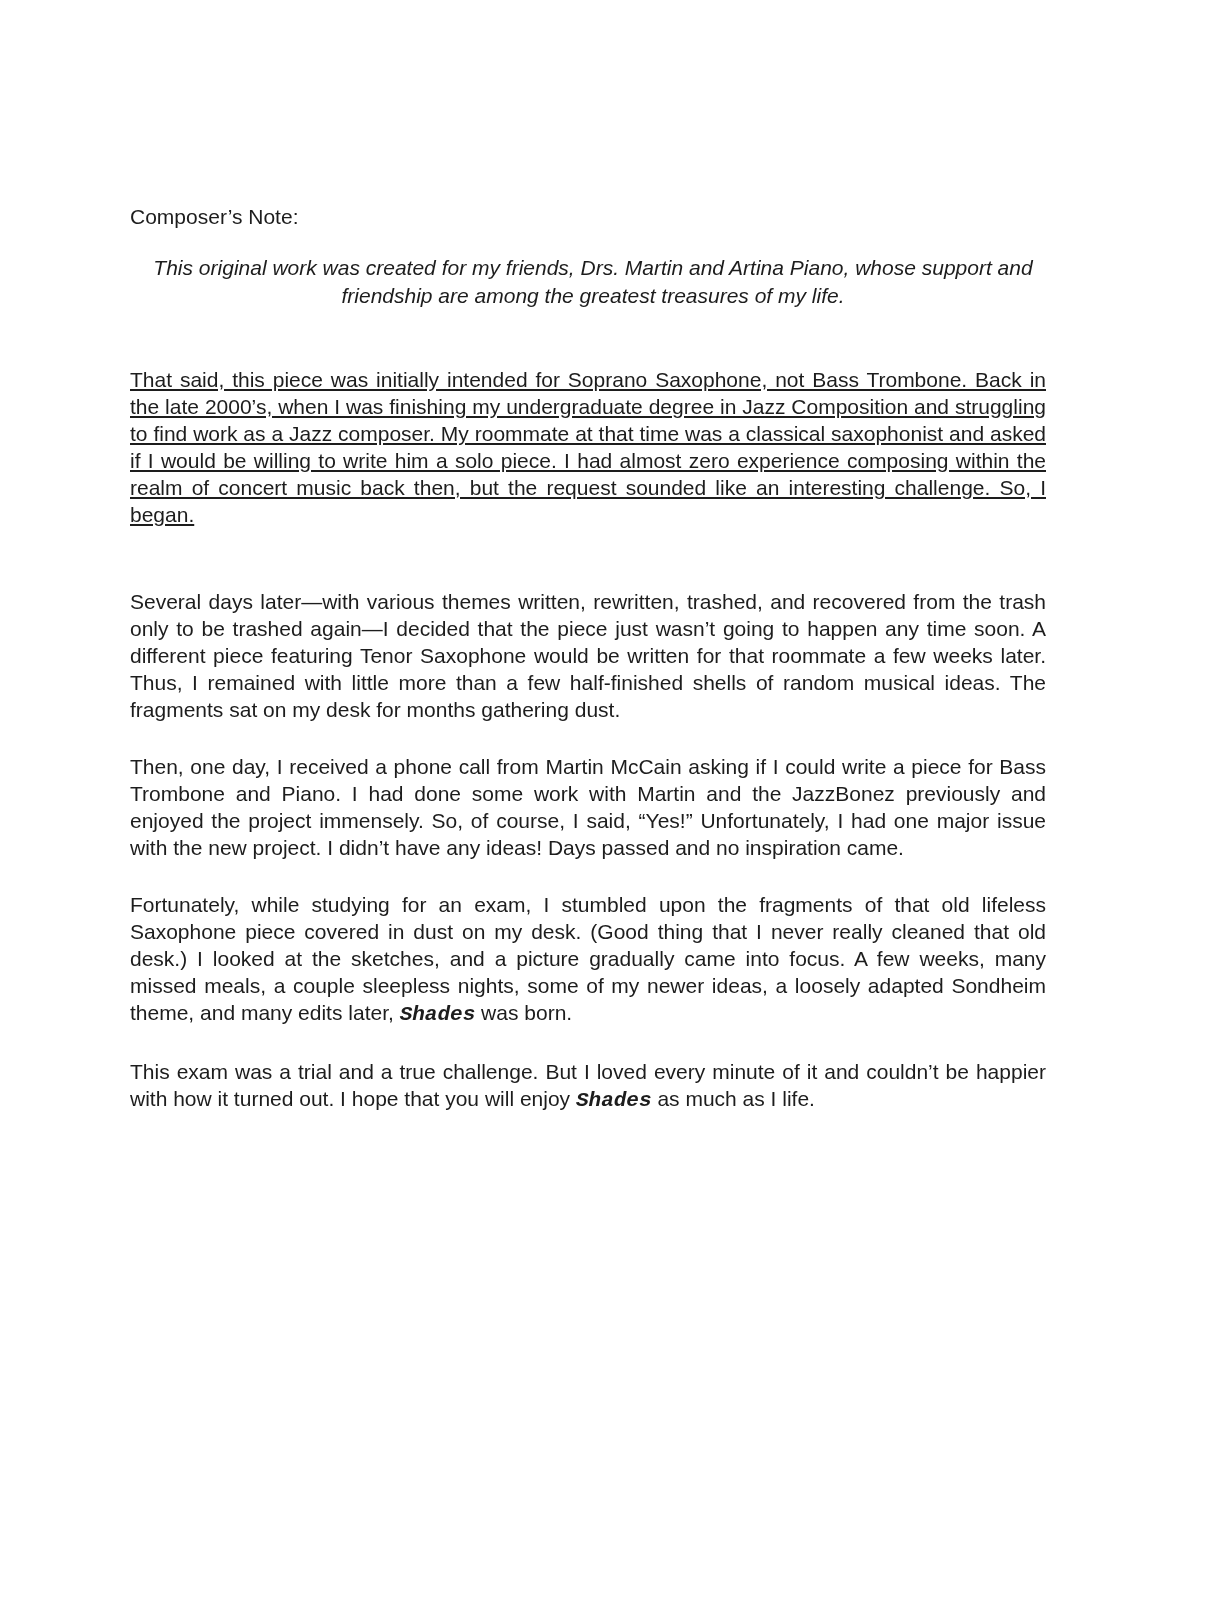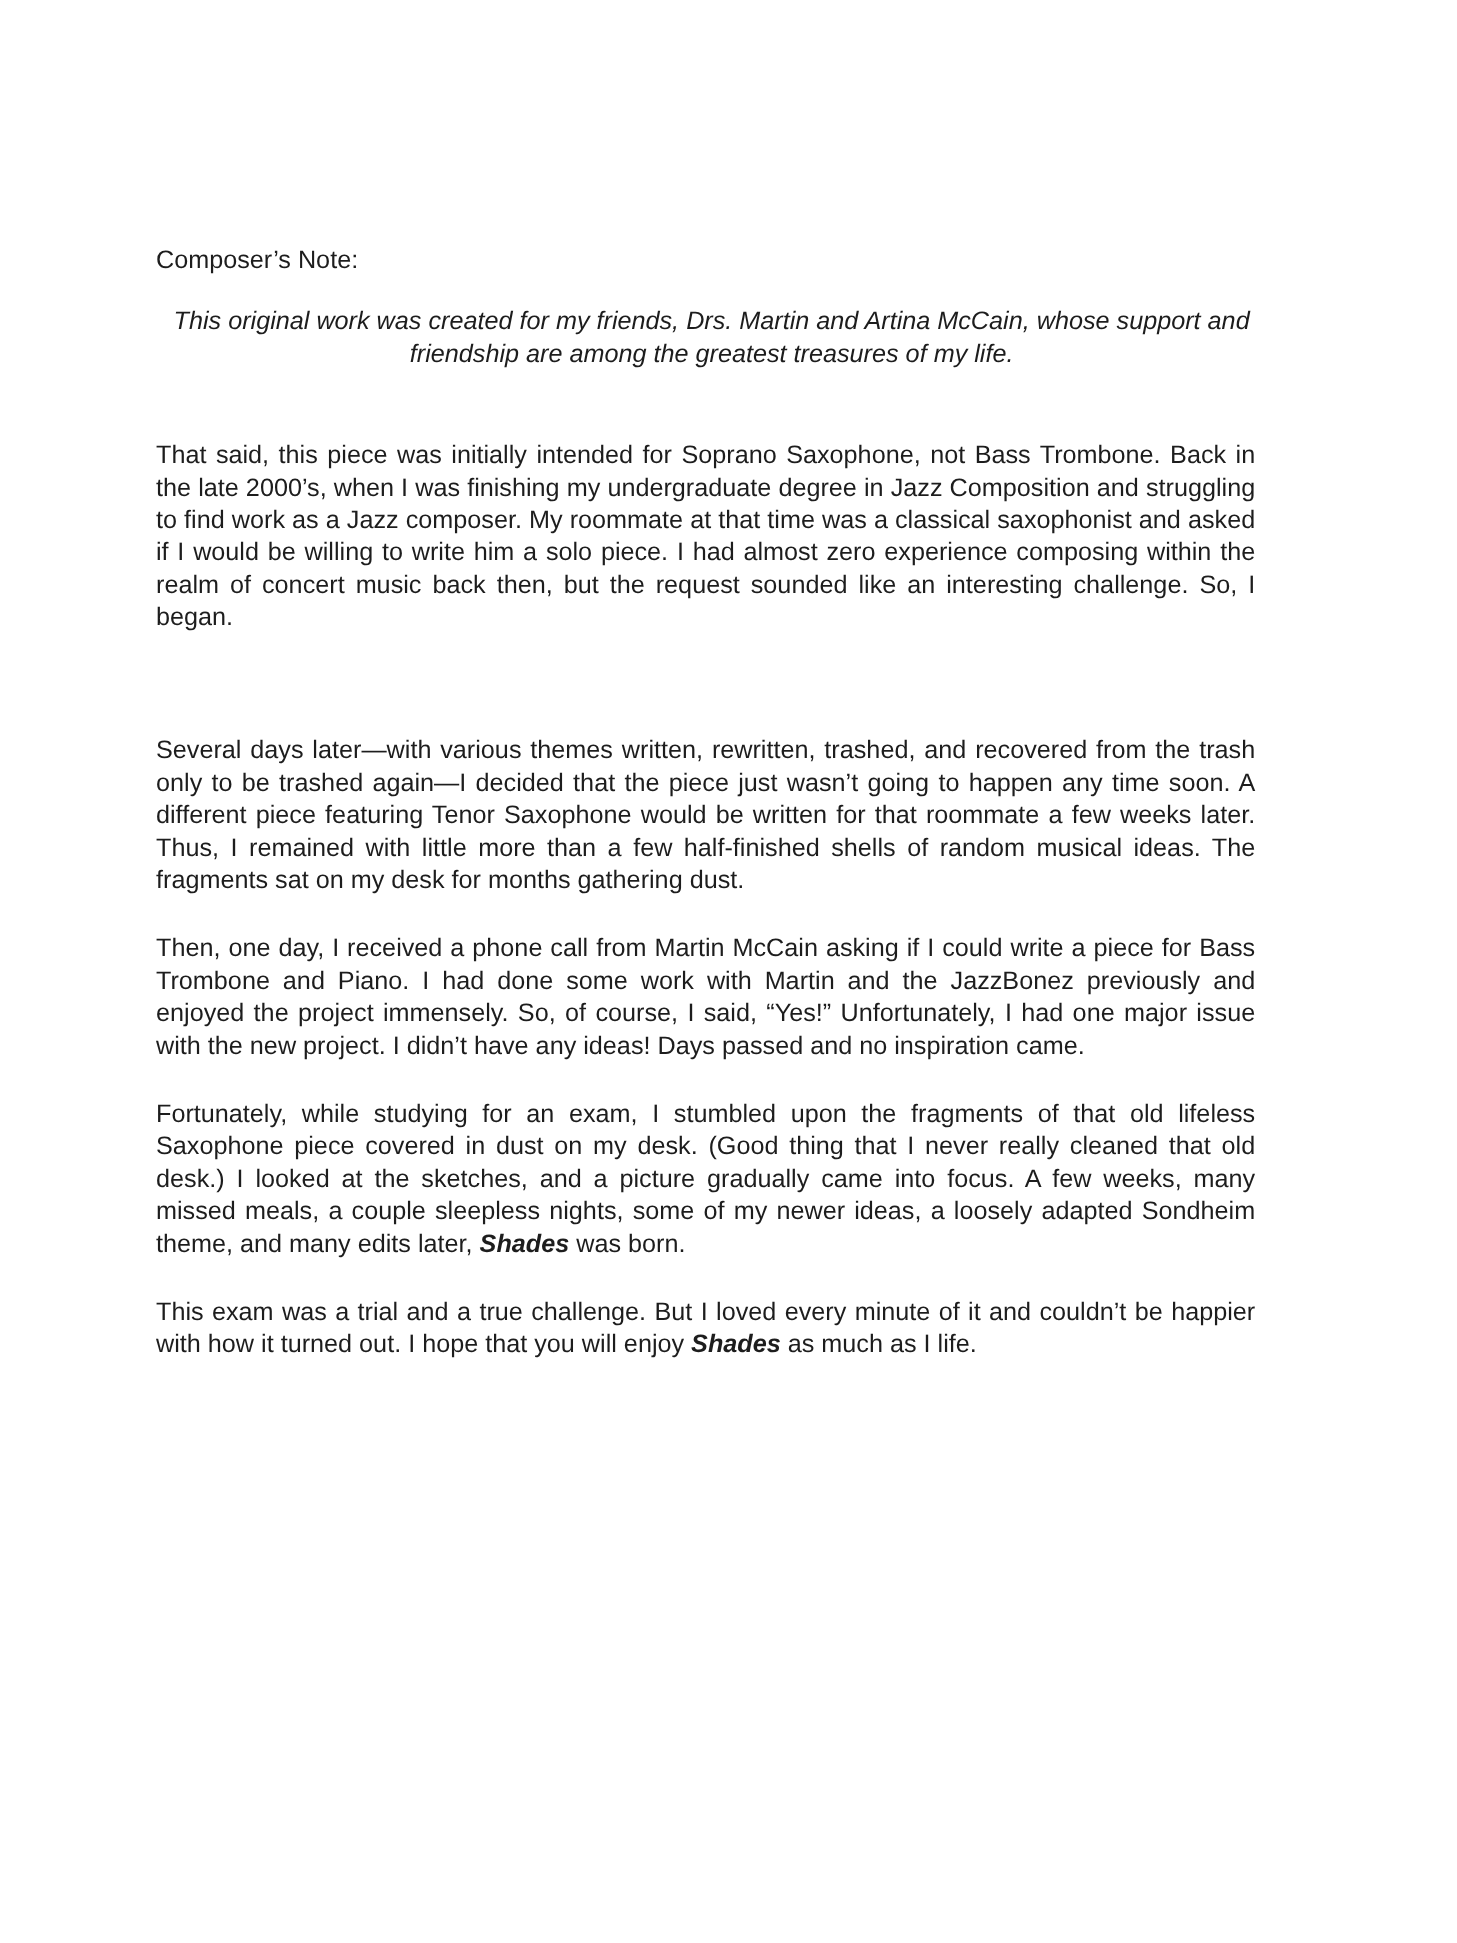--- a/index.html
+++ b/index.html
@@ -33,35 +33,37 @@
     margin: 0 4px 56px 14px;
   }
   .body-para {
     font-size: 21px;
     line-height: 27px;
     text-align: justify;
     text-align-last: left;
     margin: 0 0 30px 0;
   }
   .body-para.gap-after-large {
-    margin-bottom: 84px;
+    margin-bottom: 60px;
+    text-decoration: underline;
   }
   .piece-title {
     font-weight: 700;
     font-style: italic;
+    font-family: Liberation Mono, monospace;
   }
 </style>
 </head>
 <body>
 
 <div class="page">
 
   <h1 class="heading">Composer’s Note:</h1>
 
-  <p class="dedication">This original work was created for my friends, Drs. Martin and Artina McCain, whose support and friendship are among the greatest treasures of my life.</p>
+  <p class="dedication">This original work was created for my friends, Drs. Martin and Artina Piano, whose support and friendship are among the greatest treasures of my life.</p>
 
   <p class="body-para gap-after-large">That said, this piece was initially intended for Soprano Saxophone, not Bass Trombone.  Back in the late 2000’s, when I was finishing my undergraduate degree in Jazz Composition and struggling to find work as a Jazz composer.  My roommate at that time was a classical saxophonist and asked if I would be willing to write him a solo piece.  I had almost zero experience composing within the realm of concert music back then, but the request sounded like an interesting challenge.  So, I began.</p>
 
   <p class="body-para">Several days later—with various themes written, rewritten, trashed, and recovered from the trash only to be trashed again—I decided that the piece just wasn’t going to happen any time soon.  A different piece featuring Tenor Saxophone would be written for that roommate a few weeks later.  Thus, I remained with little more than a few half-finished shells of random musical ideas.  The fragments sat on my desk for months gathering dust.</p>
 
   <p class="body-para">Then, one day, I received a phone call from Martin McCain asking if I could write a piece for Bass Trombone and Piano.  I had done some work with Martin and the JazzBonez previously and enjoyed the project immensely.  So, of course, I said, “Yes!” Unfortunately, I had one major issue with the new project.  I didn’t have any ideas! Days passed and no inspiration came.</p>
 
   <p class="body-para"><span>Fortunately, while studying for an exam, I stumbled upon the fragments of that old lifeless Saxophone piece covered in dust on my desk. (Good thing that I never really cleaned that old desk.) I looked at the sketches, and a picture gradually came into focus. A few weeks, many missed meals, a couple sleepless nights, some of my newer ideas, a loosely adapted Sondheim theme, and many edits later, </span><span class="piece-title">Shades</span><span> was born.</span></p>
 
   <p class="body-para"><span>This exam was a trial and a true challenge.  But I loved every minute of it and couldn’t be happier with how it turned out. I hope that you will enjoy </span><span class="piece-title">Shades</span><span> as much as I life.</span></p>

